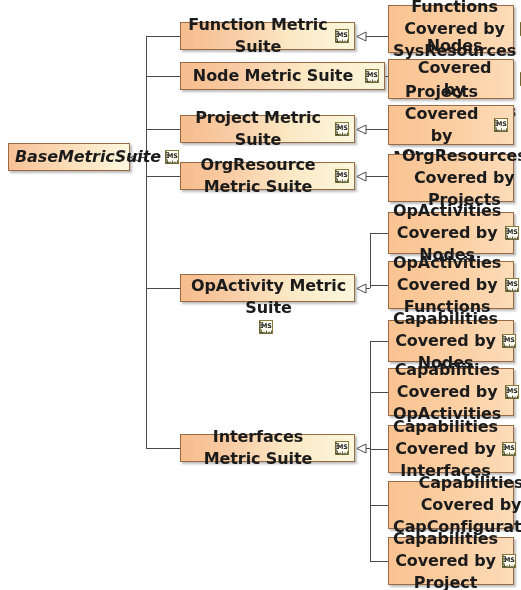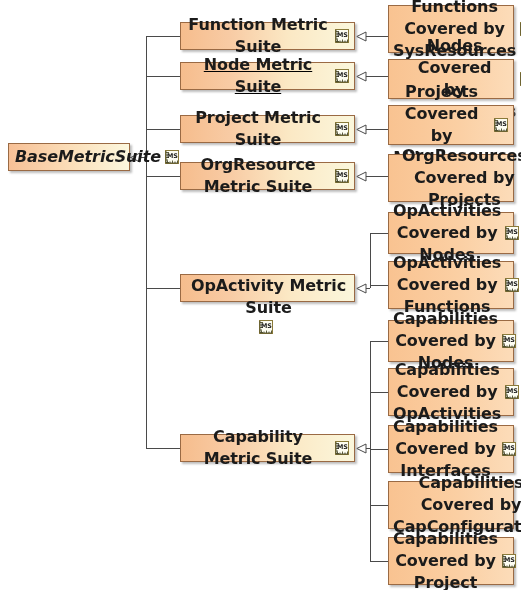--- a/index.html
+++ b/index.html
@@ -155,21 +155,21 @@
       <div class="node-label" style="color: rgb(27, 27, 27);">Function Metric Suite</div>
       <span class="ms-icon">
         <svg width="17" height="16" viewBox="0 0 17 16">
           <rect x="2.5" y="1.5" width="13" height="13" fill="#fdfdf2" stroke="#8a7a3a" stroke-width="1"></rect>
           <path d="M3 2 V14 M3 3.5 H6 M3 6 H5 M3 8.5 H6 M3 11 H5 M3 13.5 H6" stroke="#4a4a2a" stroke-width="0.9" fill="none"></path>
           <path d="M3 14 H15 M4.5 14 V11.5 M7 14 V12.5 M9.5 14 V11.5 M12 14 V12.5 M14.5 14 V11.5" stroke="#4a4a2a" stroke-width="0.9" fill="none"></path>
           <text x="9.4" y="8.6" font-family="DejaVu Sans, sans-serif" font-size="6.4" font-weight="bold" fill="#1b1b1b" text-anchor="middle">MS</text>
         </svg>
       </span>
     </div>
-    <div class="node node-grad" style="left: 180px; top: 62px; width: 175px; height: 28px; border-color: rgb(154, 106, 68); text-decoration: underline;">
+    <div class="node node-grad" style="left: 180px; top: 62px; width: 205px; height: 28px; border-color: rgb(154, 106, 68);">
       <div class="node-label" style="color: rgb(27, 27, 27);">Node Metric Suite</div>
       <span class="ms-icon">
         <svg width="17" height="16" viewBox="0 0 17 16">
           <rect x="2.5" y="1.5" width="13" height="13" fill="#fdfdf2" stroke="#8a7a3a" stroke-width="1"></rect>
           <path d="M3 2 V14 M3 3.5 H6 M3 6 H5 M3 8.5 H6 M3 11 H5 M3 13.5 H6" stroke="#4a4a2a" stroke-width="0.9" fill="none"></path>
           <path d="M3 14 H15 M4.5 14 V11.5 M7 14 V12.5 M9.5 14 V11.5 M12 14 V12.5 M14.5 14 V11.5" stroke="#4a4a2a" stroke-width="0.9" fill="none"></path>
           <text x="9.4" y="8.6" font-family="DejaVu Sans, sans-serif" font-size="6.4" font-weight="bold" fill="#1b1b1b" text-anchor="middle">MS</text>
         </svg>
       </span>
     </div>
@@ -200,21 +200,21 @@
       <span class="ms-icon">
         <svg width="17" height="16" viewBox="0 0 17 16">
           <rect x="2.5" y="1.5" width="13" height="13" fill="#fdfdf2" stroke="#8a7a3a" stroke-width="1"></rect>
           <path d="M3 2 V14 M3 3.5 H6 M3 6 H5 M3 8.5 H6 M3 11 H5 M3 13.5 H6" stroke="#4a4a2a" stroke-width="0.9" fill="none"></path>
           <path d="M3 14 H15 M4.5 14 V11.5 M7 14 V12.5 M9.5 14 V11.5 M12 14 V12.5 M14.5 14 V11.5" stroke="#4a4a2a" stroke-width="0.9" fill="none"></path>
           <text x="9.4" y="8.6" font-family="DejaVu Sans, sans-serif" font-size="6.4" font-weight="bold" fill="#1b1b1b" text-anchor="middle">MS</text>
         </svg>
       </span>
     </div>
     <div class="node node-grad" style="left: 180px; top: 434px; width: 175px; height: 28px; border-color: rgb(154, 106, 68);">
-      <div class="node-label" style="color: rgb(27, 27, 27);">Capability Metric Suite</div>
+      <div class="node-label" style="color: rgb(27, 27, 27);">Interfaces Metric Suite</div>
       <span class="ms-icon">
         <svg width="17" height="16" viewBox="0 0 17 16">
           <rect x="2.5" y="1.5" width="13" height="13" fill="#fdfdf2" stroke="#8a7a3a" stroke-width="1"></rect>
           <path d="M3 2 V14 M3 3.5 H6 M3 6 H5 M3 8.5 H6 M3 11 H5 M3 13.5 H6" stroke="#4a4a2a" stroke-width="0.9" fill="none"></path>
           <path d="M3 14 H15 M4.5 14 V11.5 M7 14 V12.5 M9.5 14 V11.5 M12 14 V12.5 M14.5 14 V11.5" stroke="#4a4a2a" stroke-width="0.9" fill="none"></path>
           <text x="9.4" y="8.6" font-family="DejaVu Sans, sans-serif" font-size="6.4" font-weight="bold" fill="#1b1b1b" text-anchor="middle">MS</text>
         </svg>
       </span>
     </div>
     <div class="node node-flat" style="left: 388px; top: 5px; width: 126px; height: 48px; border-color: rgb(154, 106, 68);">

